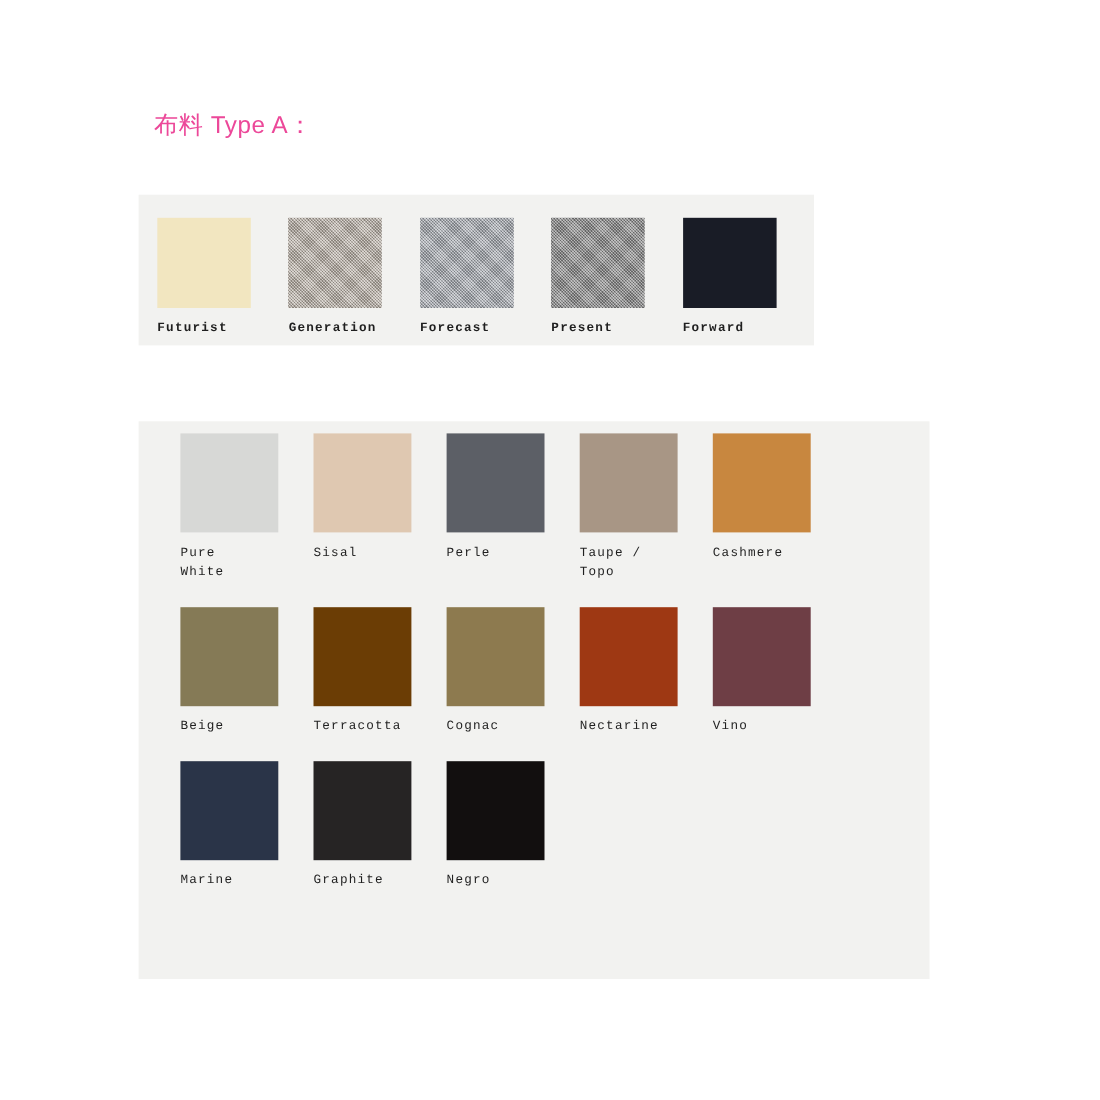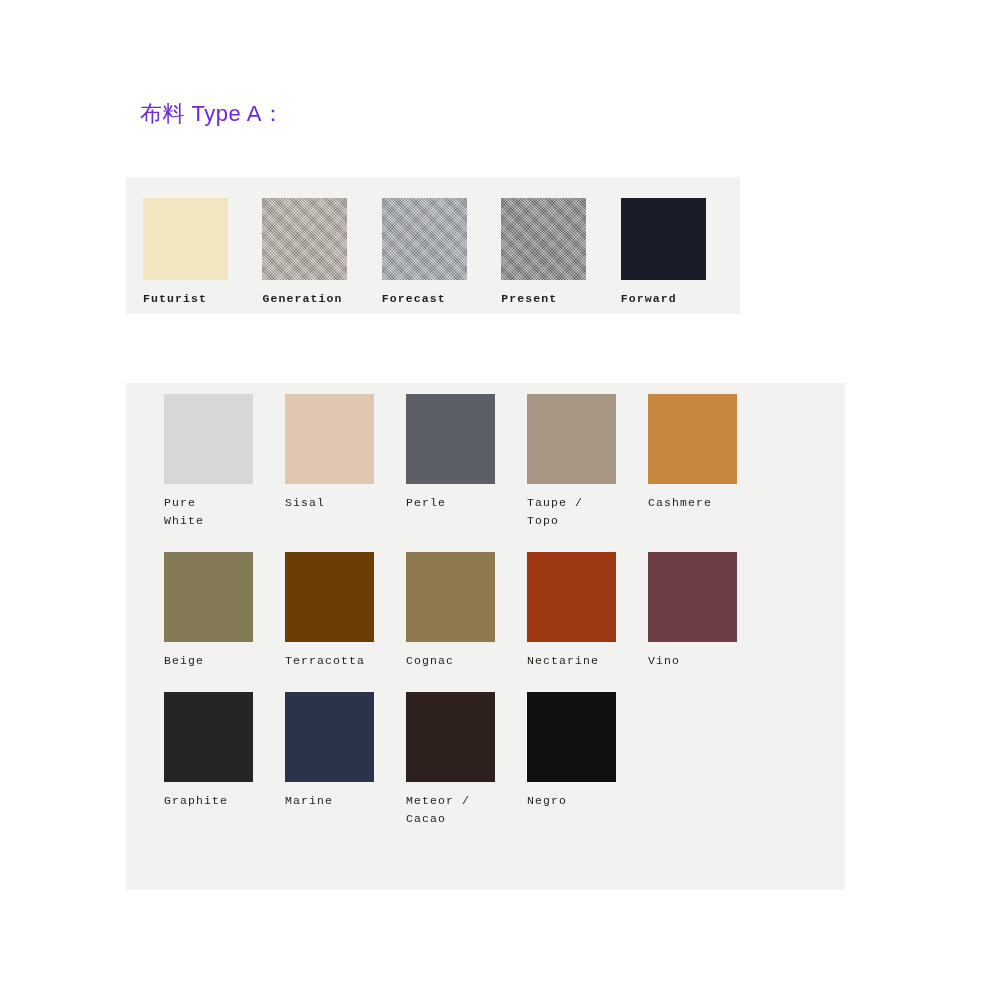--- a/index.html
+++ b/index.html
@@ -15,21 +15,21 @@
     overflow: hidden;
   }
 
   
   .page-title {
     position: absolute;
     left: 140px;
     top: 100px;
     font-size: 22px;
     line-height: 1.3;
-    color: #6d28d9;
+    color: #ec4899;
     font-family: "Liberation Sans", "DejaVu Sans", sans-serif;
     letter-spacing: 0.5px;
     white-space: pre;
   }
 
   
   .panel {
     position: absolute;
     background: #f2f2f0;
     box-sizing: border-box;
@@ -180,31 +180,26 @@
           <div class="swatch" style="background-color: rgb(158, 56, 19);"></div>
           <div class="swatch-label">Nectarine</div>
         </div>
         <div class="cell">
           <div class="swatch" style="background-color: rgb(110, 62, 69);"></div>
           <div class="swatch-label">Vino</div>
         </div>
       </div>
       <div class="row">
         <div class="cell">
+          <div class="swatch" style="background-color: rgb(42, 52, 72);"></div>
+          <div class="swatch-label">Marine</div>
+        </div>
+        <div class="cell">
           <div class="swatch" style="background-color: rgb(38, 36, 36);"></div>
           <div class="swatch-label">Graphite</div>
         </div>
         <div class="cell">
-          <div class="swatch" style="background-color: rgb(42, 52, 72);"></div>
-          <div class="swatch-label">Marine</div>
-        </div>
-        <div class="cell">
-          <div class="swatch" style="background-color: rgb(46, 33, 29);"></div>
-          <div class="swatch-label">Meteor /
-Cacao</div>
-        </div>
-        <div class="cell">
           <div class="swatch" style="background-color: rgb(18, 15, 15);"></div>
           <div class="swatch-label">Negro</div>
         </div>
       </div>
     </div>
 </div>
 
 </body></html>

